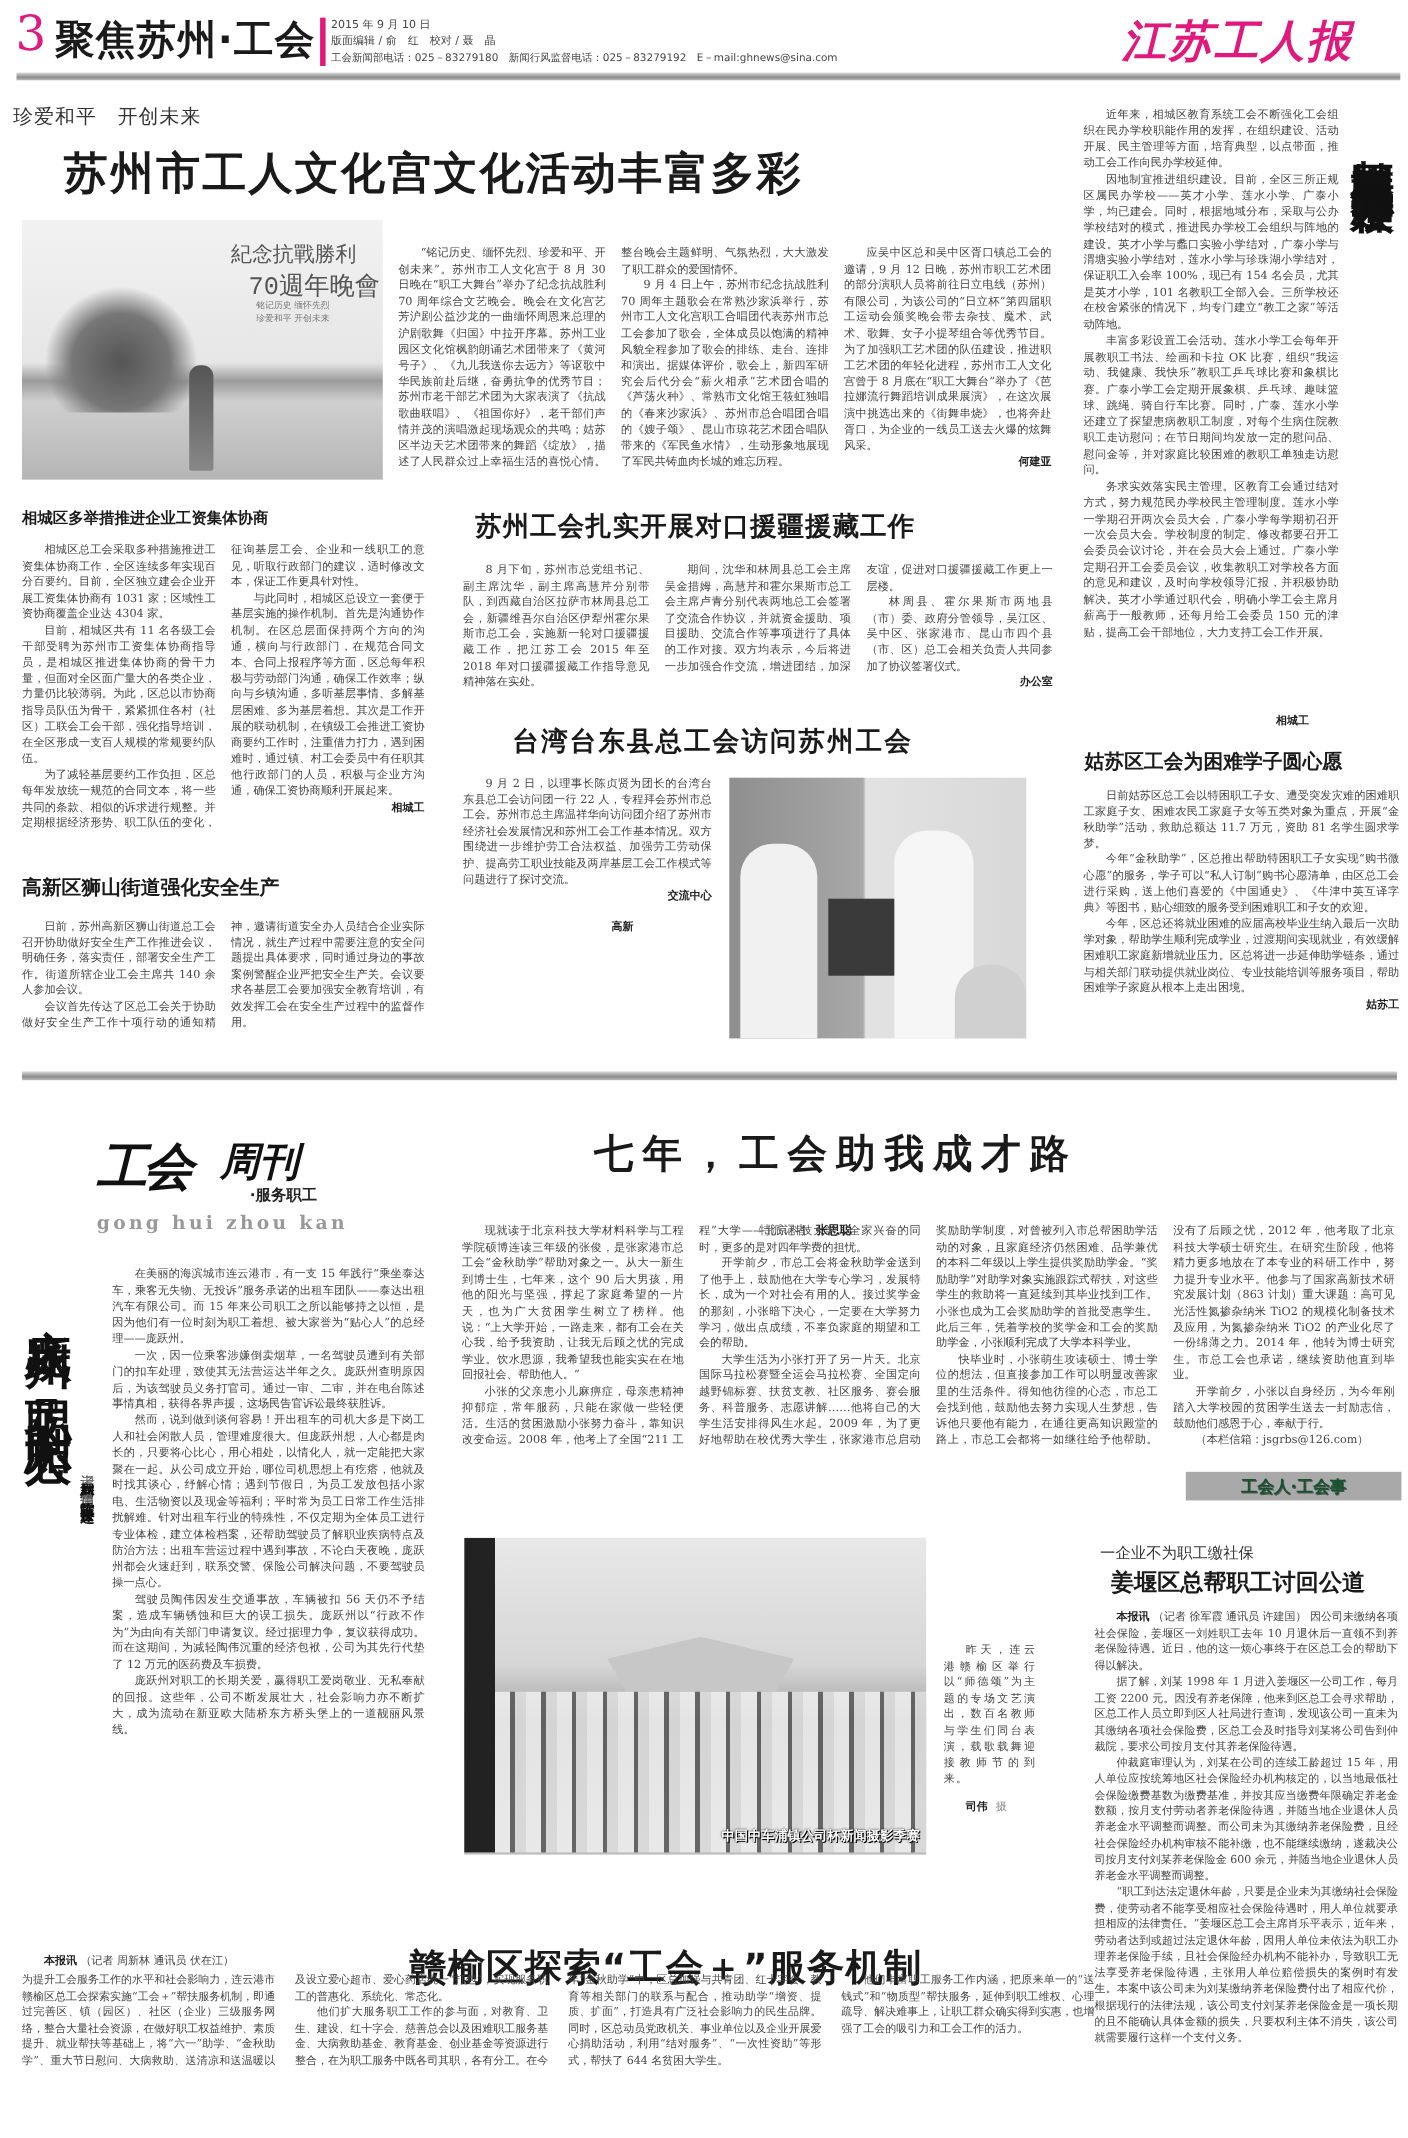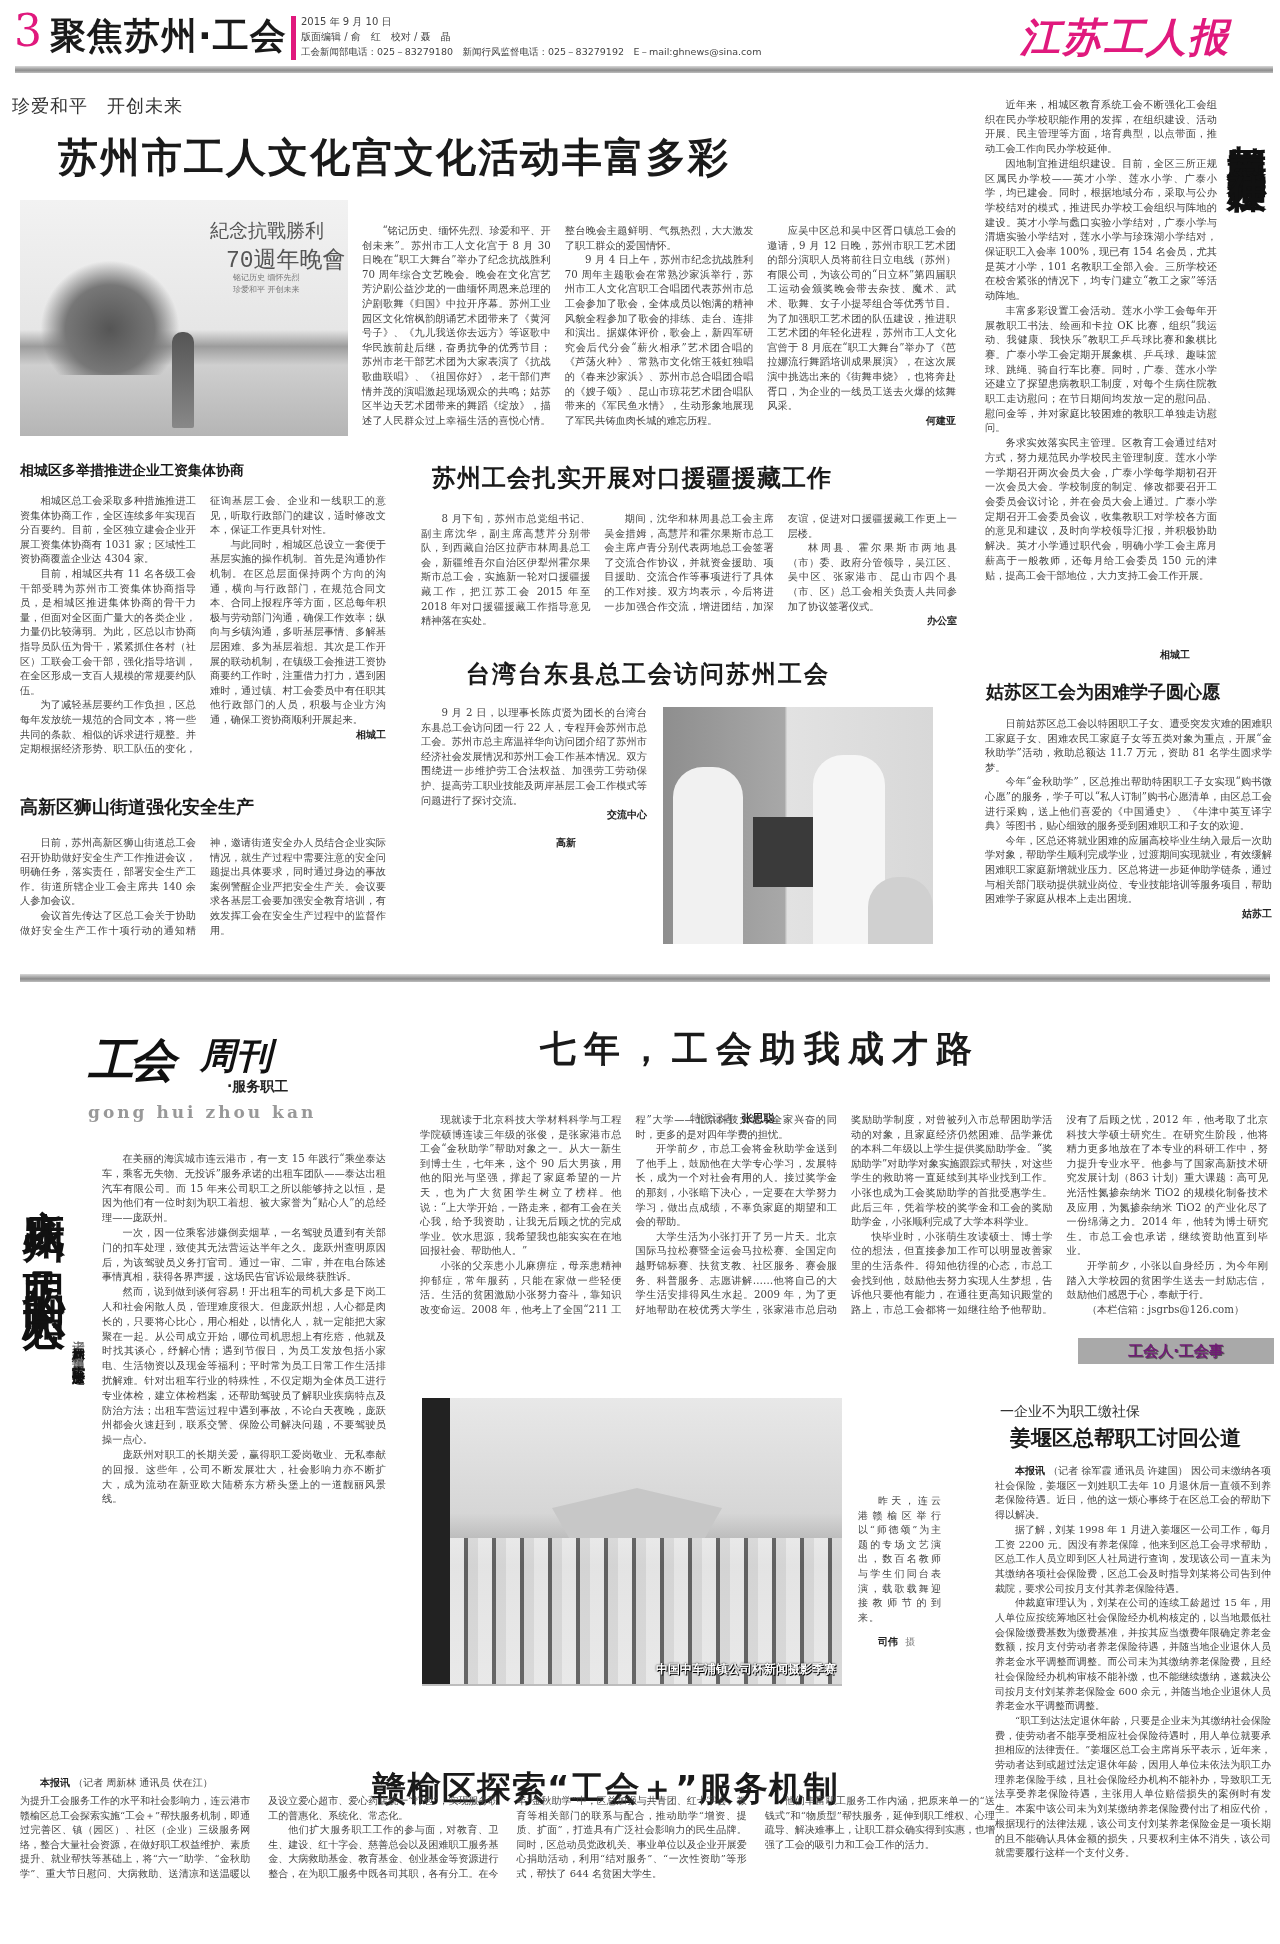--- a/index.html
+++ b/index.html
@@ -131,41 +131,42 @@
   <div class="abs" style="left:70px;top:1330px;writing-mode:vertical-rl;font-size:13px;line-height:16px;height:300px;">
     <span style="color:#666;">记者</span>
     <span style="font-weight:bold;color:#111;margin-top:4px;">周新林</span>
     <span style="color:#666;margin-top:6px;">通讯员</span>
     <span style="font-weight:bold;color:#111;margin-top:4px;">陈雷 滕士运</span>
   </div>
   <div class="abs body-text" style="left:102px;top:1152px;width:284px;font-size:10.2px;line-height:14.8px;">
     <p>在美丽的海滨城市连云港市，有一支 15 年践行“乘坐泰达车，乘客无失物、无投诉”服务承诺的出租车团队——泰达出租汽车有限公司。而 15 年来公司职工之所以能够持之以恒，是因为他们有一位时刻为职工着想、被大家誉为“贴心人”的总经理——庞跃州。</p>
     <p>一次，因一位乘客涉嫌倒卖烟草，一名驾驶员遭到有关部门的扣车处理，致使其无法营运达半年之久。庞跃州查明原因后，为该驾驶员义务打官司。通过一审、二审，并在电台陈述事情真相，获得各界声援，这场民告官诉讼最终获胜诉。</p>
     <p>然而，说到做到谈何容易！开出租车的司机大多是下岗工人和社会闲散人员，管理难度很大。但庞跃州想，人心都是肉长的，只要将心比心，用心相处，以情化人，就一定能把大家聚在一起。从公司成立开始，哪位司机思想上有疙瘩，他就及时找其谈心，纾解心情；遇到节假日，为员工发放包括小家电、生活物资以及现金等福利；平时常为员工日常工作生活排扰解难。针对出租车行业的特殊性，不仅定期为全体员工进行专业体检，建立体检档案，还帮助驾驶员了解职业疾病特点及防治方法；出租车营运过程中遇到事故，不论白天夜晚，庞跃州都会火速赶到，联系交警、保险公司解决问题，不要驾驶员操一点心。</p>
+    <p>驾驶员陶伟因发生交通事故，车辆被扣 56 天仍不予结案，造成车辆锈蚀和巨大的误工损失。庞跃州以“行政不作为”为由向有关部门申请复议。经过据理力争，复议获得成功。而在这期间，为减轻陶伟沉重的经济包袱，公司为其先行代垫了 12 万元的医药费及车损费。</p>
     <p>庞跃州对职工的长期关爱，赢得职工爱岗敬业、无私奉献的回报。这些年，公司不断发展壮大，社会影响力亦不断扩大，成为流动在新亚欧大陆桥东方桥头堡上的一道靓丽风景线。</p>
   </div>
 </section>
 
 <section>
   <h2 class="abs hl" style="left:540px;top:1025px;font-size:36px;letter-spacing:8px;">七年，工会助我成才路</h2>
   <div class="abs" style="left:690px;top:1083px;font-size:11px;margin-top:28px;">
     <span style="color:#666;">特派记者</span>
     <span style="font-weight:bold;color:#222;margin-left:4px;">张思聪</span>
   </div>
   <div class="abs body-text cols4" style="left:420px;top:1113px;width:848px;height:232px;">
     <p>现就读于北京科技大学材料科学与工程学院硕博连读三年级的张俊，是张家港市总工会“金秋助学”帮助对象之一。从大一新生到博士生，七年来，这个 90 后大男孩，用他的阳光与坚强，撑起了家庭希望的一片天，也为广大贫困学生树立了榜样。他说：“上大学开始，一路走来，都有工会在关心我，给予我资助，让我无后顾之忧的完成学业。饮水思源，我希望我也能实实在在地回报社会、帮助他人。”</p>
     <p>小张的父亲患小儿麻痹症，母亲患精神抑郁症，常年服药，只能在家做一些轻便活。生活的贫困激励小张努力奋斗，靠知识改变命运。2008 年，他考上了全国“211 工程”大学——北京科技大学，全家兴奋的同时，更多的是对四年学费的担忧。</p>
     <p>开学前夕，市总工会将金秋助学金送到了他手上，鼓励他在大学专心学习，发展特长，成为一个对社会有用的人。接过奖学金的那刻，小张暗下决心，一定要在大学努力学习，做出点成绩，不辜负家庭的期望和工会的帮助。</p>
     <p>大学生活为小张打开了另一片天。北京国际马拉松赛暨全运会马拉松赛、全国定向越野锦标赛、扶贫支教、社区服务、赛会服务、科普服务、志愿讲解……他将自己的大学生活安排得风生水起。2009 年，为了更好地帮助在校优秀大学生，张家港市总启动奖励助学制度，对曾被列入市总帮困助学活动的对象，且家庭经济仍然困难、品学兼优的本科二年级以上学生提供奖励助学金。“奖励助学”对助学对象实施跟踪式帮扶，对这些学生的救助将一直延续到其毕业找到工作。小张也成为工会奖励助学的首批受惠学生。此后三年，凭着学校的奖学金和工会的奖励助学金，小张顺利完成了大学本科学业。</p>
     <p>快毕业时，小张萌生攻读硕士、博士学位的想法，但直接参加工作可以明显改善家里的生活条件。得知他彷徨的心态，市总工会找到他，鼓励他去努力实现人生梦想，告诉他只要他有能力，在通往更高知识殿堂的路上，市总工会都将一如继往给予他帮助。没有了后顾之忧，2012 年，他考取了北京科技大学硕士研究生。在研究生阶段，他将精力更多地放在了本专业的科研工作中，努力提升专业水平。他参与了国家高新技术研究发展计划（863 计划）重大课题：高可见光活性氮掺杂纳米 TiO2 的规模化制备技术及应用，为氮掺杂纳米 TiO2 的产业化尽了一份绵薄之力。2014 年，他转为博士研究生。市总工会也承诺，继续资助他直到毕业。</p>
     <p>开学前夕，小张以自身经历，为今年刚踏入大学校园的贫困学生送去一封励志信，鼓励他们感恩于心，奉献于行。</p>
     <p>（本栏信箱：jsgrbs@126.com）</p>
   </div>
   <div class="abs" style="left:1078px;top:1338px;width:196px;height:26px;background:#a9a9a9;text-align:center;">
-    <span style="font-weight:bold;font-size:15px;line-height:26px;color:#701a75;text-shadow:1px 1px 0 #555;margin-top:16px;">工会人·工会事</span>
+    <span style="font-weight:bold;font-size:15px;line-height:26px;color:#14532d;text-shadow:1px 1px 0 #555;margin-top:16px;">工会人·工会事</span>
   </div>
 </section>
 
 <section>
   <div class="photo" style="left:422px;top:1398px;width:420px;height:288px;background:linear-gradient(180deg,#e8e8e8 0%,#d6d6d6 40%,#a2a2a2 58%,#bdbdbd 100%);">
     <div class="abs" style="left:0;top:0;width:28px;height:286px;background:#222;"></div>
     <div class="abs" style="left:130px;top:90px;width:170px;height:50px;background:#c7c7c7;clip-path:polygon(10% 100%,0 40%,50% 0,100% 40%,90% 100%);"></div>
     <div class="abs" style="left:28px;top:140px;width:392px;height:146px;background:repeating-linear-gradient(90deg,#f4f4f4 0 14px,#505050 14px 18px,#e0e0e0 18px 28px);opacity:.8;"></div>
     <div class="abs" style="right:6px;bottom:8px;font-weight:bold;font-size:12px;color:#fff;text-shadow:0 0 2px #000,1px 1px 0 #000;">中国中车浦镇公司杯新闻摄影季赛</div>
   </div>

